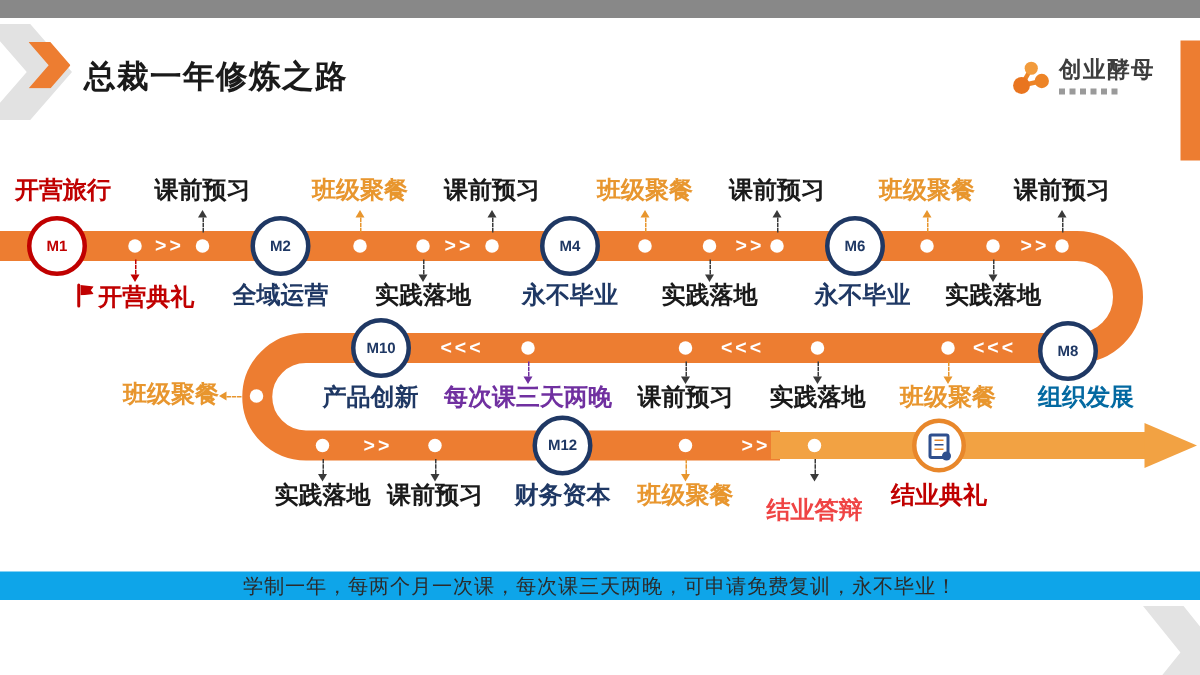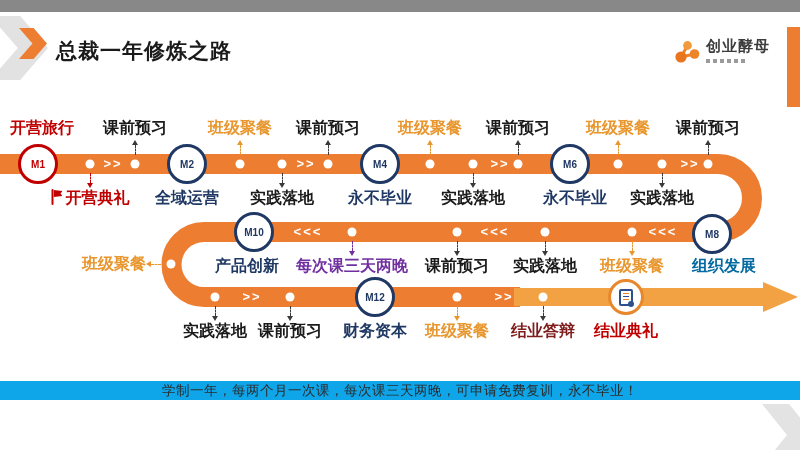--- a/index.html
+++ b/index.html
@@ -223,21 +223,21 @@
         <i class="vln"></i>
         <i class="tri down"></i>
       </div>
       <div class="dot" style="left: 457px; top: 285px;"></div>
       <div class="lbl" style="left: 457px; top: 310px; color: rgb(232, 150, 46);">班级聚餐</div>
       <div class="conn" style="left: 453px; top: 294px; height: 15px; color: rgb(232, 150, 46);">
         <i class="vln"></i>
         <i class="tri down"></i>
       </div>
       <div class="dot" style="left: 543px; top: 285px;"></div>
-      <div class="lbl" style="left: 543px; top: 310px; color: #7f1d1d;">结业答辩</div>
+      <div class="lbl" style="left: 543px; top: 320px; color: #ef4444;">结业答辩</div>
       <div class="conn" style="left: 539px; top: 294px; height: 15px; color: rgb(58, 58, 58);">
         <i class="vln"></i>
         <i class="tri down"></i>
       </div>
       <div class="chev" style="left: 113px; top: 152px;">&gt;&gt;</div>
       <div class="chev" style="left: 306px; top: 152px;">&gt;&gt;</div>
       <div class="chev" style="left: 500px; top: 152px;">&gt;&gt;</div>
       <div class="chev" style="left: 690px; top: 152px;">&gt;&gt;</div>
       <div class="chev" style="left: 308px; top: 220px;">&lt;&lt;&lt;</div>
       <div class="chev" style="left: 495px; top: 220px;">&lt;&lt;&lt;</div>

